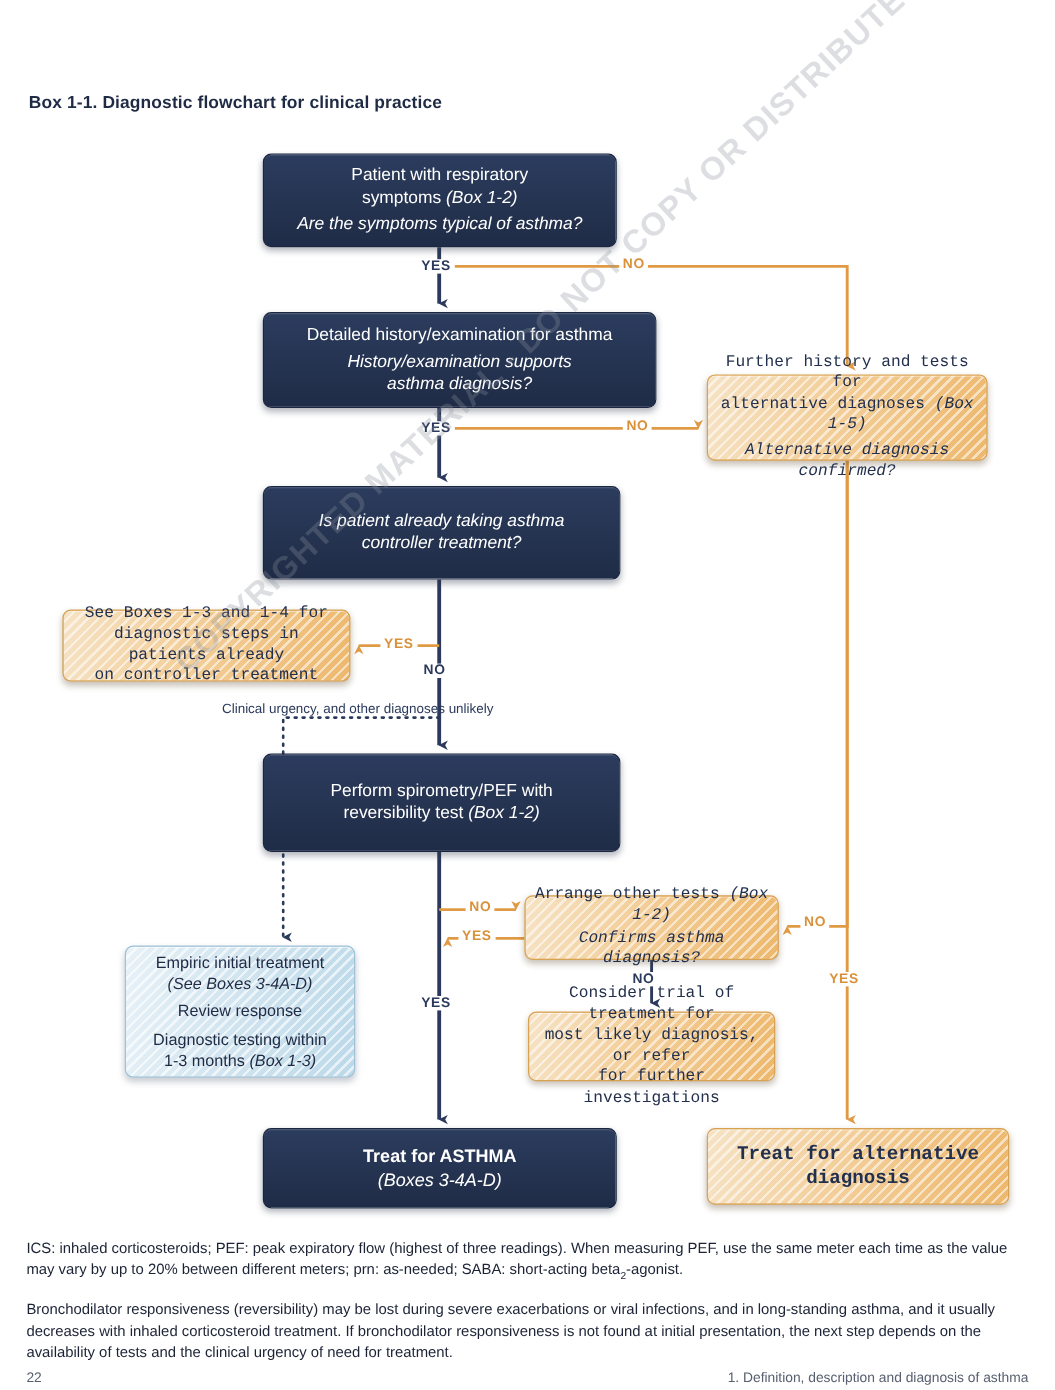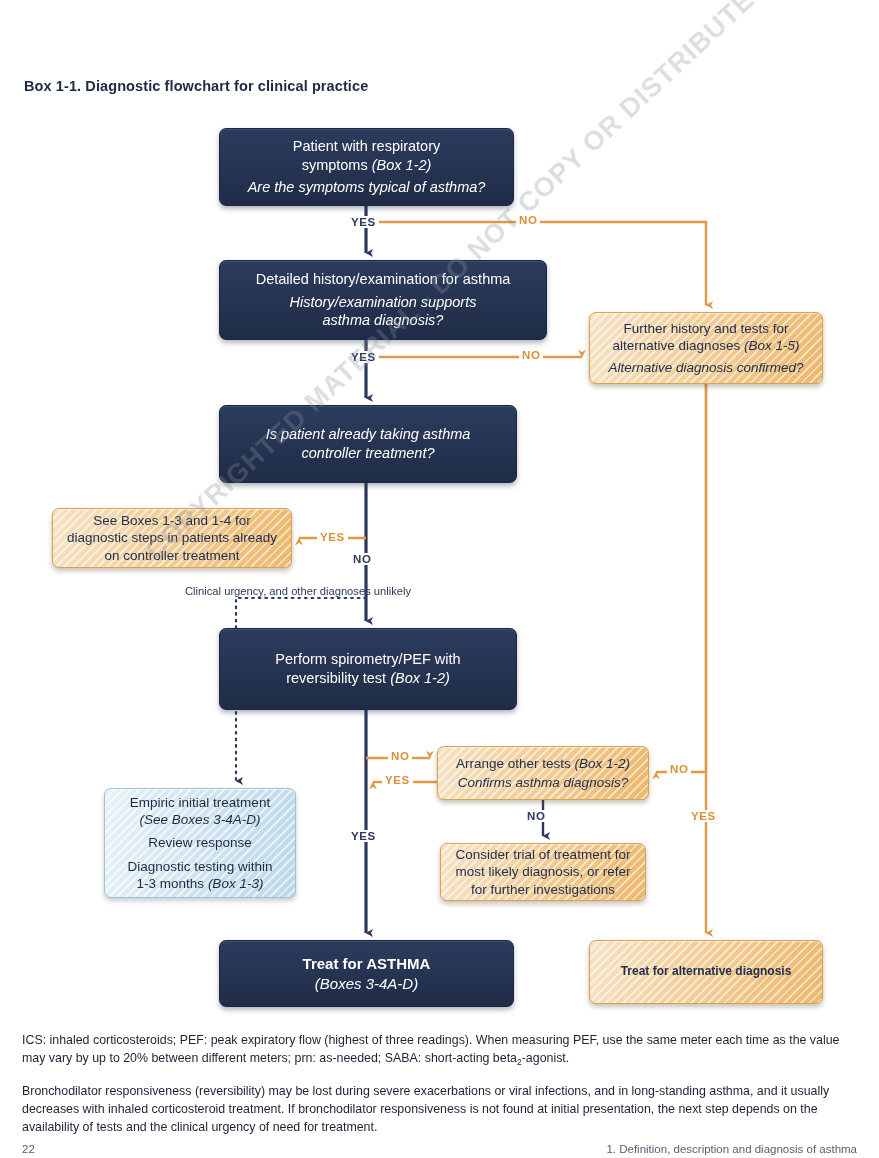--- a/index.html
+++ b/index.html
@@ -72,20 +72,21 @@
     border: 1px solid #d8a253;
     background-color: #f2c98e;
     background-image:
       repeating-linear-gradient(135deg,
         rgba(255,255,255,.55) 0px,
         rgba(255,255,255,.55) 2px,
         rgba(255,255,255,0) 2px,
         rgba(255,255,255,0) 6px),
       linear-gradient(100deg,#f6e2c4 0%,#f3cf9b 42%,#edb86d 100%);
     box-shadow: 0 3px 5px rgba(90,70,40,.33), inset 0 1px 0 rgba(255,255,255,.45);
+    font-family: Liberation Mono, monospace;
   }
 
   
   .blue {
     color: #1f2a44;
     font-size: 13.5px;
     border: 1px solid #9fc2d8;
     background-color: #cfe3ef;
     background-image:
       repeating-linear-gradient(135deg,
@@ -101,22 +102,22 @@
   #n-symptoms      { left:219px; top:18px;  width:295px; height:78px; padding:6px 10px; }
   #n-history       { left:219px; top:150px; width:328px; height:80px; padding:6px 10px; }
   #n-controller    { left:219px; top:295px; width:298px; height:78px; padding:6px 10px; }
   #n-spirometry    { left:219px; top:518px; width:298px; height:82px; padding:20px 10px; }
   #n-treat-asthma  { left:219px; top:830px; width:295px; height:67px; padding:6px 10px; }
 
   #n-further       { left:589px; top:202px; width:234px; height:72px; padding:5px 10px; }
   #n-seeboxes      { left:52px;  top:398px; width:240px; height:60px; padding:4px 8px; }
   #n-arrange       { left:437px; top:636px; width:212px; height:54px; padding:4px 4px; }
   #n-consider      { left:440px; top:733px; width:206px; height:58px; padding:4px 8px; }
-  #n-treat-alt     { left:589px; top:830px; width:234px; height:64px; padding:4px 10px;
-                     font-weight:bold; font-size:12px; }
+  #n-treat-alt     { left:589px; top:830px; width:252px; height:64px; padding:4px 10px;
+                     font-weight:bold; font-size:16px; }
   #n-empiric       { left:104px; top:678px; width:192px; height:110px; padding:6px 8px; }
 
   #n-treat-asthma .ln { font-size:15px; }
   #n-treat-asthma .b  { font-weight:bold; }
 
   
   .wlabel {
     position: absolute;
     font-size: 11.5px;
     font-weight: bold;

